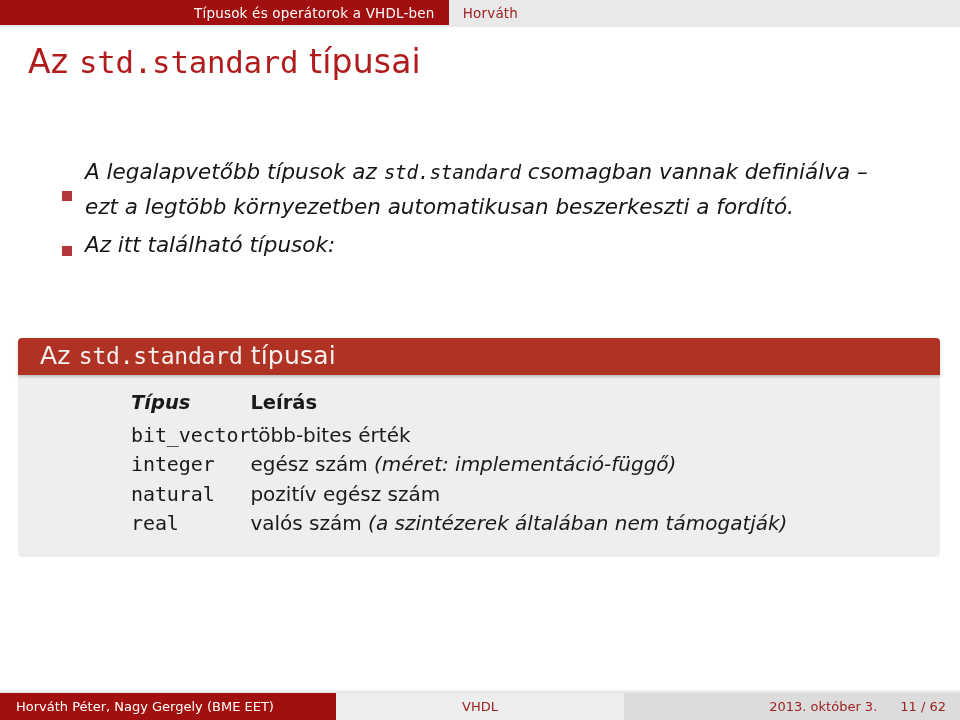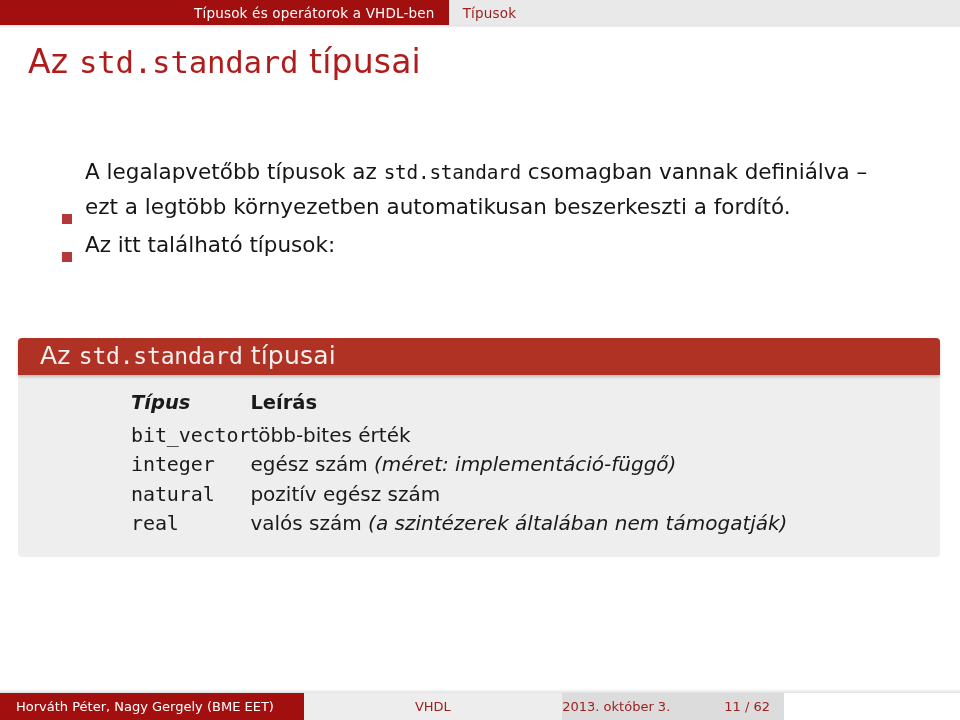--- a/index.html
+++ b/index.html
@@ -75,22 +75,23 @@
 
   
   .content {
     position: absolute;
     left: 0;
     top: 155px;
     width: 960px;
   }
   .bullet-row {
     display: flex;
-    align-items: flex-end;
+    align-items: center;
     margin-bottom: 4px;
+    font-style: italic;
   }
   .bullet-mark {
     width: 10px;
     height: 10px;
     background: #b4373a;
     margin: 12px 13px 0 62px;
     flex: none;
   }
   .bullet-text {
     font-size: 21.5px;
@@ -160,21 +161,21 @@
     font-family: "DejaVu Sans Mono", monospace;
     font-style: italic;
     font-size: 0.90em;
   }
 
   
   .footbar {
     position: absolute;
     left: 0;
     top: 693px;
-    width: 784px;
+    width: 960px;
     height: 27px;
     display: flex;
     align-items: stretch;
     font-size: 13px;
   }
   .foot-seg {
     display: flex;
     align-items: center;
     justify-content: center;
     white-space: nowrap;
@@ -192,38 +193,38 @@
     background: #ededed;
     color: #9d2121;
   }
   .foot-date {
     flex: 1;
     background: #dcdcdc;
     color: #9d2121;
     justify-content: flex-end;
     padding-right: 14px;
     box-sizing: border-box;
-    gap: 54px;
+    gap: 23px;
   }
   .footbar-shadow {
     position: absolute;
     left: 0;
     top: 689px;
     width: 960px;
     height: 4px;
     background: linear-gradient(to bottom, rgba(0,0,0,0.00), rgba(0,0,0,0.12));
   }
 </style>
 </head>
 <body>
 
 <div class="headbar">
   <div class="headbar-spacer"></div>
   <div class="head-seg active">Típusok és operátorok a VHDL-ben</div>
-  <div class="head-seg inactive">Típusok</div>
+  <div class="head-seg inactive">Horváth</div>
   <div class="headbar-rest"></div>
 </div>
 <div class="headbar-shadow"></div>
 
 <div class="frame-title">
   <span>Az </span><span class="mono">std.standard</span><span> típusai</span>
 </div>
 
 <div class="content">
 

